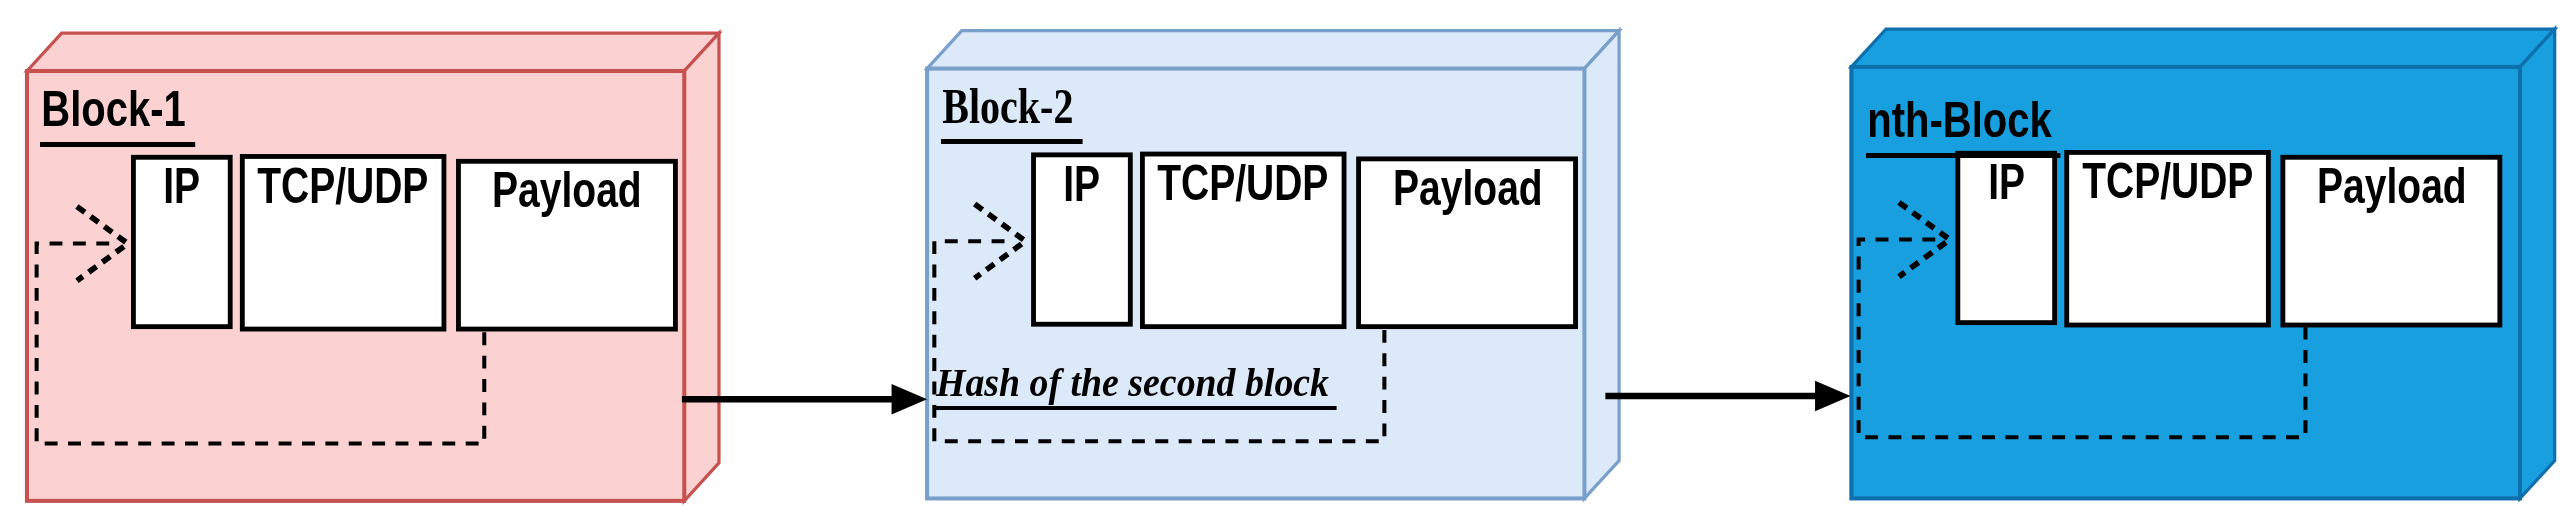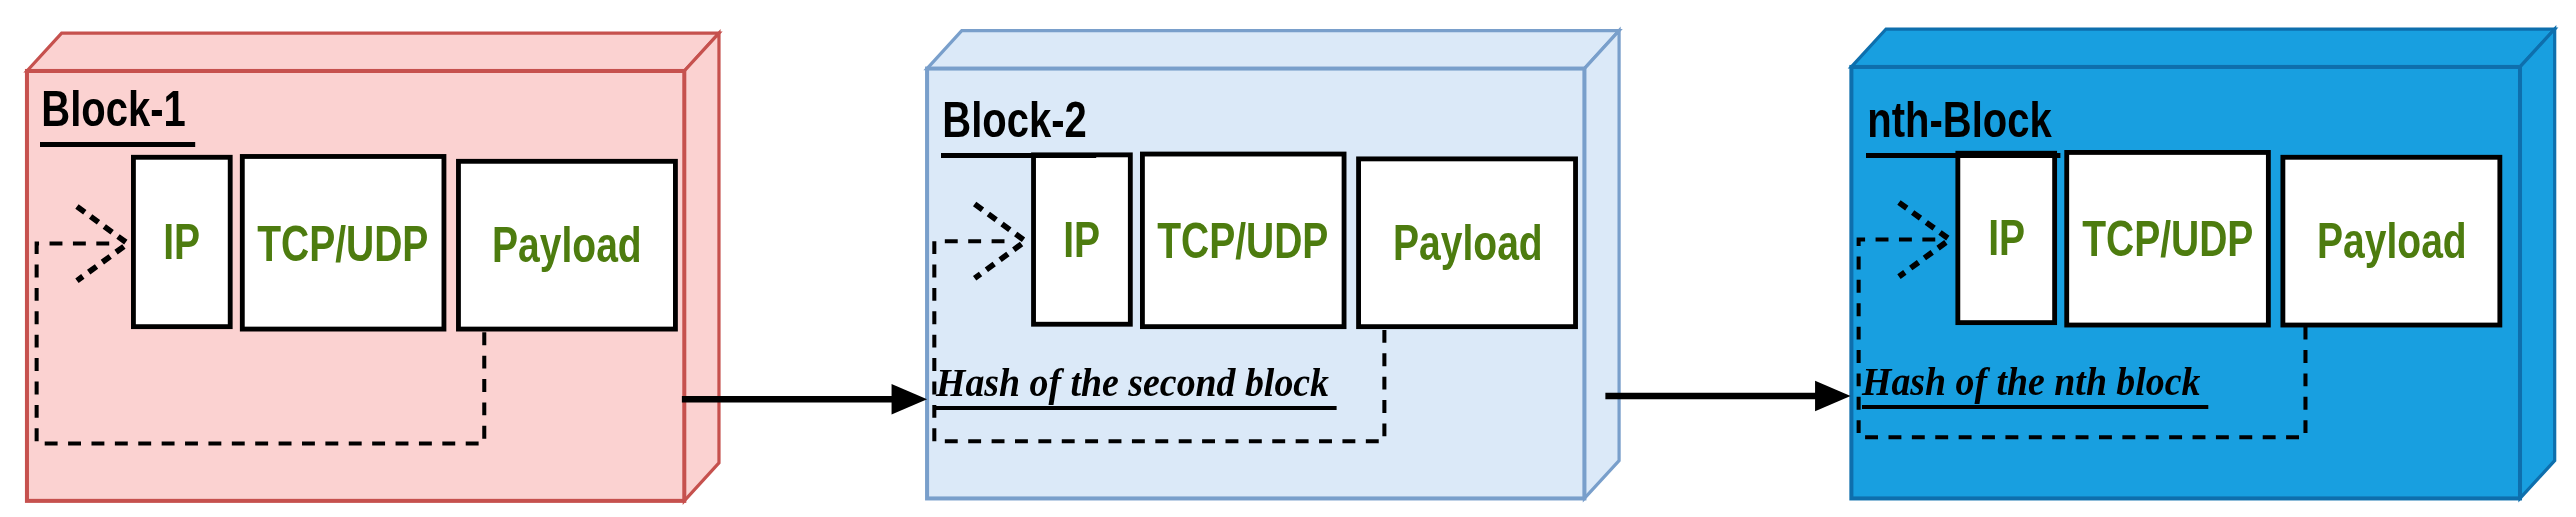--- a/index.html
+++ b/index.html
@@ -4,22 +4,22 @@
 <style>
   html,body{margin:0;padding:0;background:#ffffff;}
   .stage{
     position:relative;width:2576px;height:517px;background:#ffffff;
     font-family:"Liberation Sans",sans-serif;overflow:hidden;border-radius:22px;
   }
   .stage svg{position:absolute;left:0;top:0;}
   .ttl{position:absolute;color:#000;font-weight:bold;font-size:50px;line-height:1.15;}
   .ttl>span{display:inline-block;transform:scaleX(.8);transform-origin:0 50%;
     border-bottom:5.6px solid #000;padding:0 11.3px 3.2px 1.6px;white-space:nowrap;}
-  .fbox{position:absolute;display:flex;align-items:center;justify-content:center;
-    color:#4d7c0f;font-weight:bold;font-size:50px;}
+  .fbox{position:absolute;display:flex;justify-content:center;
+    color:#000000;font-weight:bold;font-size:50px;}
   .fbox>span{display:inline-block;transform:scaleX(.78);white-space:nowrap;}
   .hash{position:absolute;color:#000;font-family:"Liberation Serif",serif;
     font-style:italic;font-weight:bold;font-size:39px;line-height:1.1;}
   .hash>span{display:inline-block;border-bottom:4px solid #000;padding:0 8px 1.6px 0;
     transform:scaleX(.97);transform-origin:0 50%;white-space:nowrap;}
 </style>
 </head>
 <body>
 
 <div class="stage">
@@ -69,21 +69,21 @@
       <line x1="845" y1="495" x2="1107" y2="495" stroke-width="8" stroke="#000000"></line>
       <polygon points="1105,476 1149,495 1105,514" fill="#000000"></polygon>
     </g>
     <g>
       <line x1="1990" y1="491" x2="2252" y2="491" stroke-width="8" stroke="#000000"></line>
       <polygon points="2250,472 2294,491 2250,510" fill="#000000"></polygon>
     </g>
   </svg>
 
   <div class="ttl" style="left:40px;top:81px;"><span>Block-1</span></div>
-  <div class="ttl" style="left:941px;top:92px;"><span>Block-2</span></div>
+  <div class="ttl" style="left:941px;top:78px;font-family:Liberation Serif, serif;"><span>Block-2</span></div>
   <div class="ttl" style="left:1866px;top:92px;text-align:center;"><span>nth-Block</span></div>
 
   <div class="fbox" style="left:133px;top:157px;width:97px;height:169px;">
       <span>IP</span>
     </div>
   <div class="fbox" style="left:242px;top:157px;width:202px;height:173px;">
       <span>TCP/UDP</span>
     </div>
   <div class="fbox" style="left:458px;top:161px;width:217px;height:168px;">
       <span>Payload</span>
@@ -103,16 +103,15 @@
       <span>IP</span>
     </div>
   <div class="fbox" style="left:2067px;top:152px;width:202px;height:173px;">
       <span>TCP/UDP</span>
     </div>
   <div class="fbox" style="left:2283px;top:157px;width:217px;height:168px;">
       <span>Payload</span>
     </div>
 
   <div class="hash" style="left:936px;top:362px;"><span>Hash of the second block</span></div>
-  <div class="hash" style="left:1862px;top:361px;"><span>Hash of the nth block</span></div>
 
 </div>
 
 
 </body></html>

